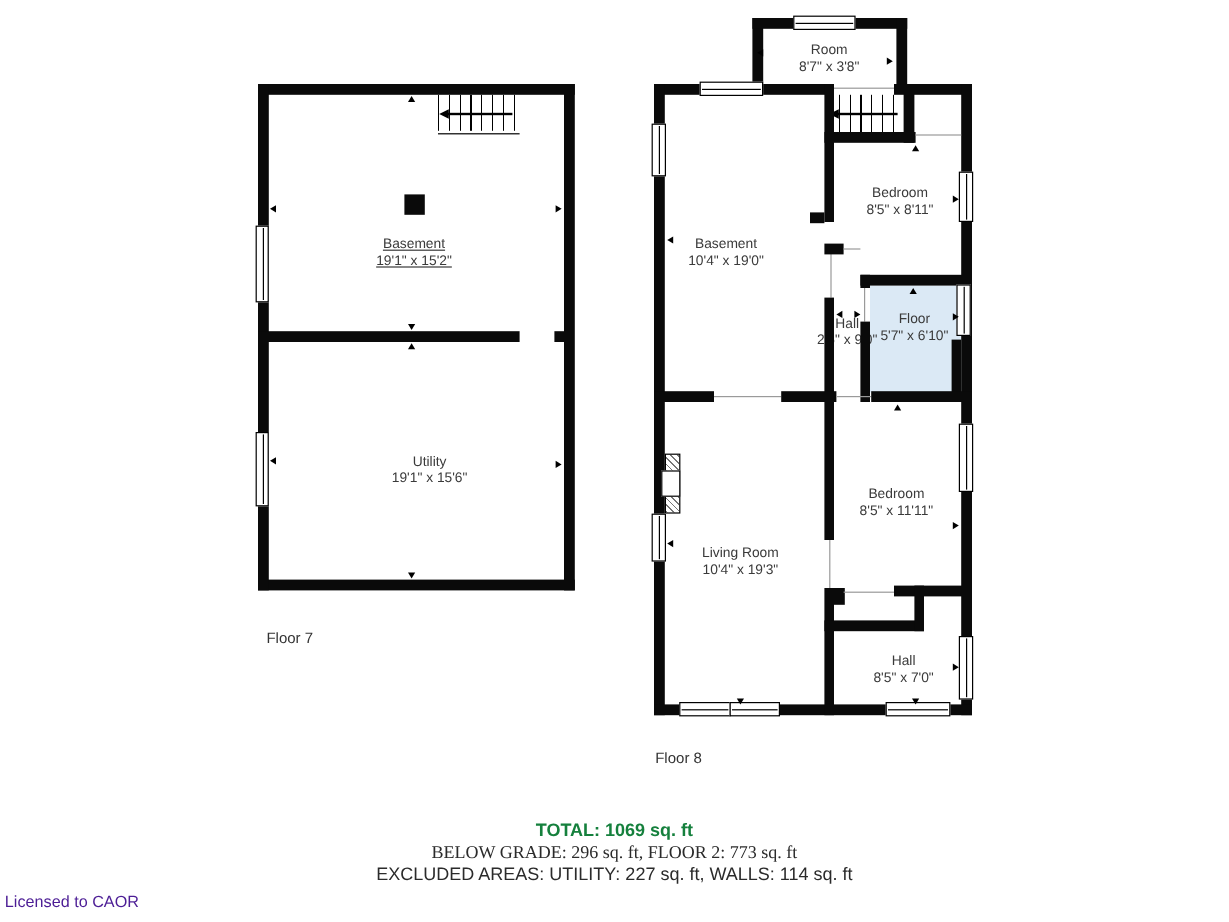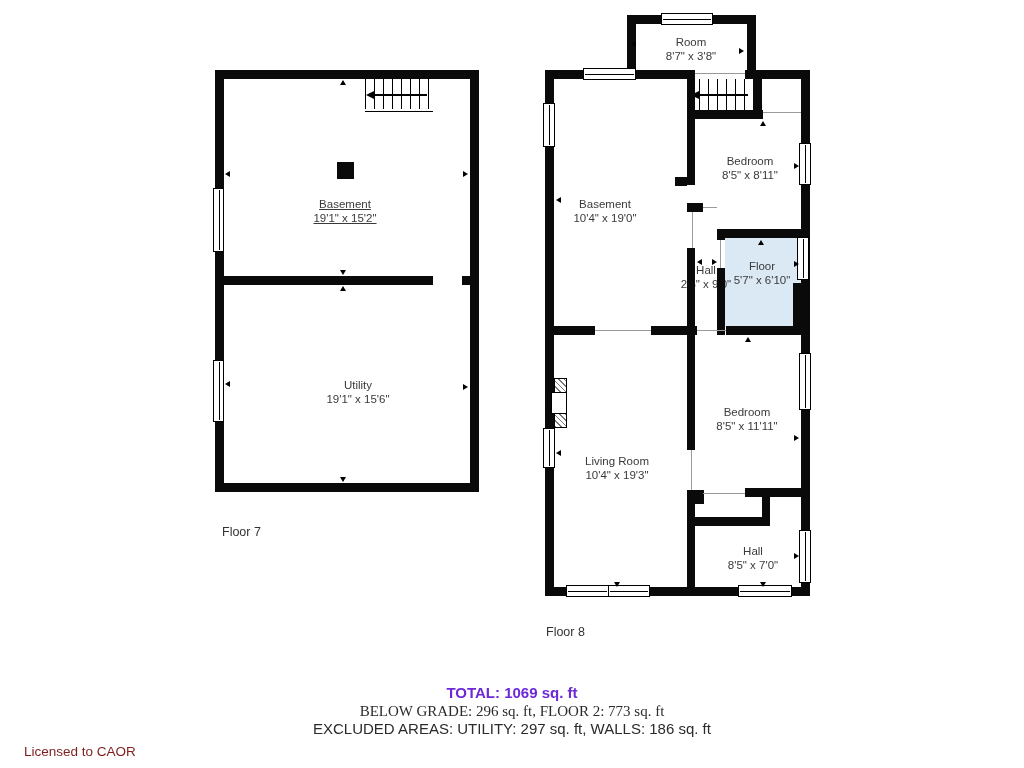--- a/index.html
+++ b/index.html
@@ -19,25 +19,25 @@
   .tick-down{border-left:3px solid transparent;border-right:3px solid transparent;border-top:5px solid #000;}
   .tick-left{border-top:3px solid transparent;border-bottom:3px solid transparent;border-right:5px solid #000;}
   .tick-right{border-top:3px solid transparent;border-bottom:3px solid transparent;border-left:5px solid #000;}
   .room-label{position:absolute;transform:translateX(-50%);text-align:center;color:#3a3a3a;
               font-size:11.5px;line-height:14px;white-space:nowrap;z-index:2;}
   .floor-label{position:absolute;font-size:12.5px;color:#333;z-index:2;}
   .fireplace{position:absolute;border:1px solid #000;box-sizing:border-box;z-index:4;
              background:repeating-linear-gradient(45deg,#777 0,#777 1px,#fff 1px,#fff 4px);}
   .fireplace-inner{position:absolute;background:#fff;border:1px solid #000;box-sizing:border-box;z-index:5;}
   .summary{position:absolute;left:0;width:1024px;text-align:center;color:#2b2b2b;z-index:2;}
-  .summary-total{top:684px;font-size:15px;font-weight:bold;color:#6d28d9;}
+  .summary-total{top:684px;font-size:15px;font-weight:bold;color:#15803d;}
   .summary-l2{top:703px;font-size:15px;font-family:Liberation Serif, serif;}
   .summary-l3{top:720px;font-size:15px;}
   .disclaimer{top:743px;font-size:8px;color:#4a4a4a;}
-  .licensed{position:absolute;left:24px;top:744px;font-size:13.5px;color:#7f1d1d;z-index:2;}
+  .licensed{position:absolute;left:4px;top:744px;font-size:13.5px;color:#4c1d95;z-index:2;}
   .post{position:absolute;background:#0a0a0a;z-index:2;}
 </style>
 </head>
 <body>
 
 <div id="canvas">
 
   <div>
 
     <div class="wall" style="left:215px;top:70px;width:264px;height:9px;"></div>
@@ -191,16 +191,16 @@
     </div>
     <div class="room-label" style="left:753px;top:544px;">
       <div>Hall</div>
       <div>8'5" x 7'0"</div>
     </div>
     <div class="floor-label" style="left:546px;top:625px;">Floor 8</div>
   </div>
 
   <div class="summary summary-total">TOTAL: 1069 sq. ft</div>
   <div class="summary summary-l2">BELOW GRADE: 296 sq. ft, FLOOR 2: 773 sq. ft</div>
-  <div class="summary summary-l3">EXCLUDED AREAS: UTILITY: 297 sq. ft, WALLS: 186 sq. ft</div>
+  <div class="summary summary-l3">EXCLUDED AREAS: UTILITY: 227 sq. ft, WALLS: 114 sq. ft</div>
   <div class="licensed">Licensed to CAOR</div>
 
 </div>
 
 </body></html>

